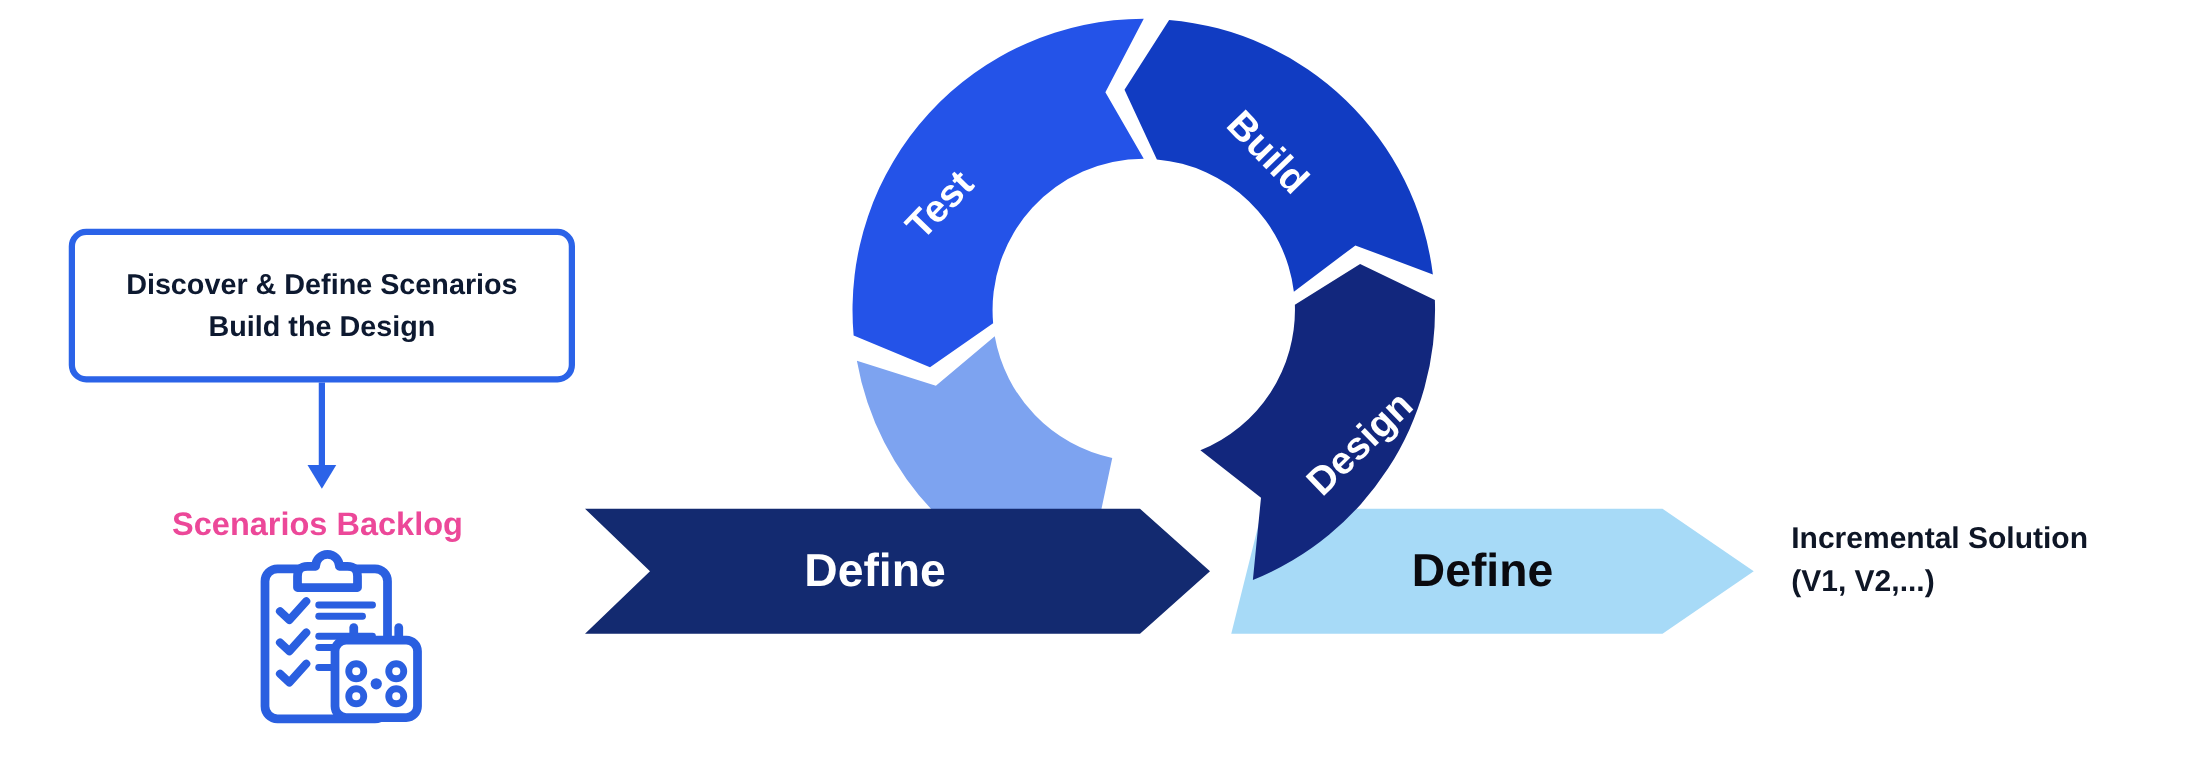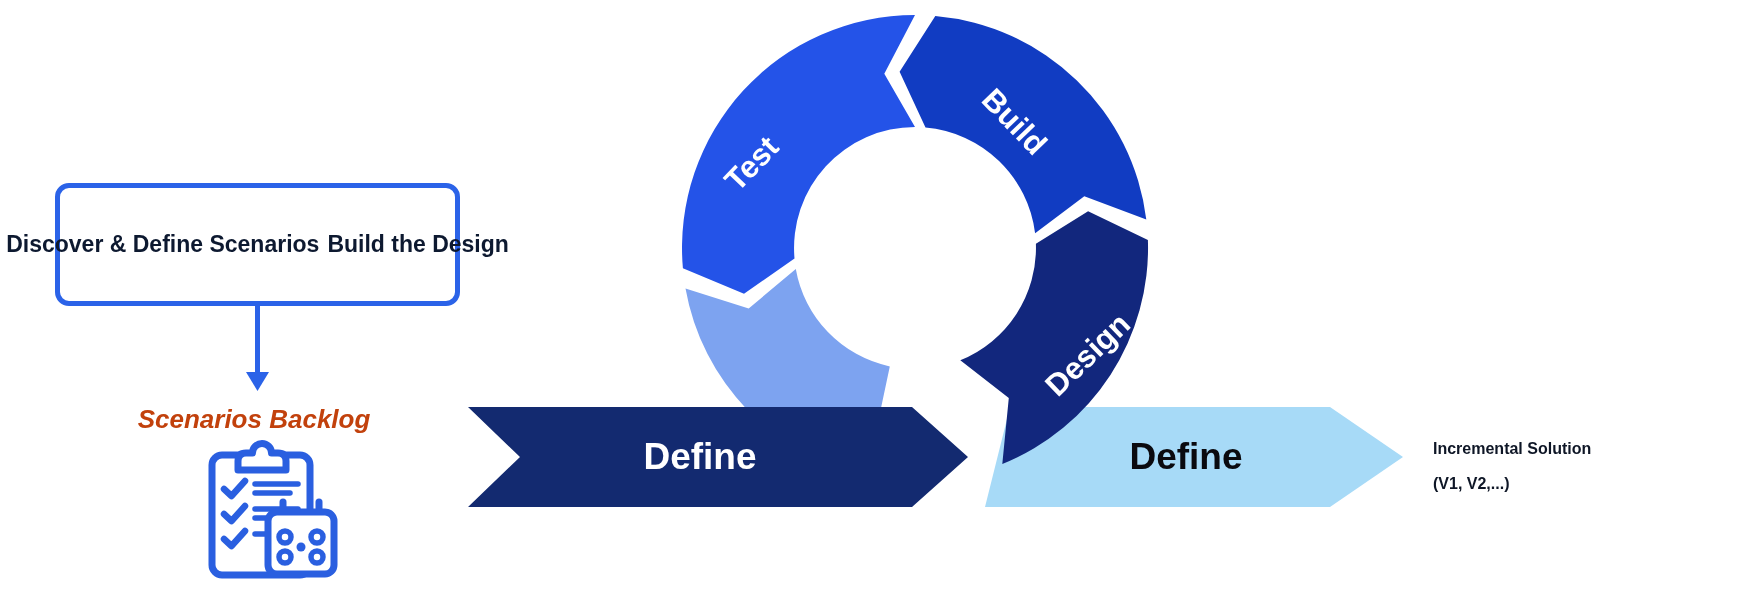--- a/index.html
+++ b/index.html
@@ -7,21 +7,21 @@
     position:relative;
     width:1757px;height:608px;
     background:#ffffff;
     font-family:"Liberation Sans",sans-serif;
     overflow:hidden;
   }
   .scene{position:absolute;left:0;top:0;}
   .discover-box{
     position:absolute;left:55px;top:183px;width:405px;height:123px;
     box-sizing:border-box;border:5px solid #1d4ed8;border-radius:14px;
-    display:flex;flex-direction:row;align-items:center;justify-content:center;
+    display:flex;flex-direction:column;align-items:center;justify-content:center;
     gap:8px;
   }
   .discover-box .box-line{
     font-size:23px;font-weight:600;color:#0D1930;line-height:1.1;
     white-space:nowrap;
   }
   .scenarios-label{
     position:absolute;left:254px;top:404px;transform:translateX(-50%);
     font-size:26px;font-weight:600;color:#10182B;white-space:nowrap;
   }
@@ -30,23 +30,22 @@
     font-size:31px;font-weight:700;color:#ffffff;white-space:nowrap;
   }
   .band-label{
     position:absolute;transform:translate(-50%,-50%);
     font-size:37px;font-weight:700;white-space:nowrap;
   }
   .define-label{left:700px;top:457px;color:#ffffff;}
   .adopt-label{left:1186px;top:457px;color:#0A0A0F;}
   .outcome-text{
     position:absolute;left:1433px;top:413px;
-    font-size:16px;font-weight:600;color:#0E1626;line-height:35px;
+    font-size:24px;font-weight:600;color:#0E1626;line-height:35px;
     white-space:nowrap;
-    margin-top:18px;
   }
 </style>
 </head>
 <body>
 
 <div class="canvas">
 
   <svg class="scene" width="1757" height="608" viewBox="0 0 1757 608">
 
     <path d="M 1010 407 L 1330 407 L 1403 457 L 1330 507 L 985 507 Z" fill="#A7DAF7"></path>
@@ -85,21 +84,21 @@
       <circle stroke-width="5.5" cx="317" cy="557" r="6"></circle>
       <circle stroke="none" cx="301" cy="547" r="4.5" fill="#2A5FE0"></circle>
     </g>
   </svg>
 
   <div class="discover-box" style="border-color: rgb(43, 99, 232);">
     <span class="box-line" style="color: rgb(13, 25, 48);">Discover &amp; Define Scenarios</span>
     <span class="box-line" style="color: rgb(13, 25, 48);">Build the Design</span>
   </div>
 
-  <div class="scenarios-label" style="color: #c2410c; font-style: italic;">Scenarios Backlog</div>
+  <div class="scenarios-label" style="color: #ec4899;">Scenarios Backlog</div>
 
   <div>
       <div class="ring-label" style="left: 1088px; top: 355px; transform: translate(-50%, -50%) rotate(-44deg); color: rgb(255, 255, 255);">Design</div>
       <div class="ring-label" style="left: 1014px; top: 122px; transform: translate(-50%, -50%) rotate(46deg); color: rgb(255, 255, 255);">Build</div>
       <div class="ring-label" style="left: 752px; top: 164px; transform: translate(-50%, -50%) rotate(-46deg); color: rgb(255, 255, 255);">Test</div>
     </div>
 
   <div class="band-label define-label" style="color: rgb(255, 255, 255);">Define</div>
   <div class="band-label adopt-label" style="color: rgb(10, 10, 15);">Define</div>
 

